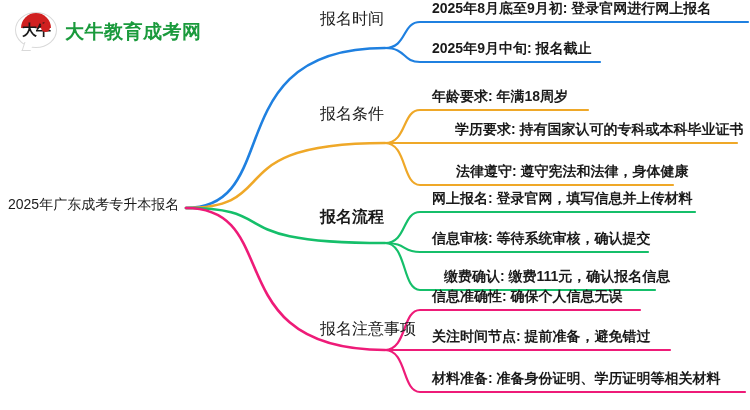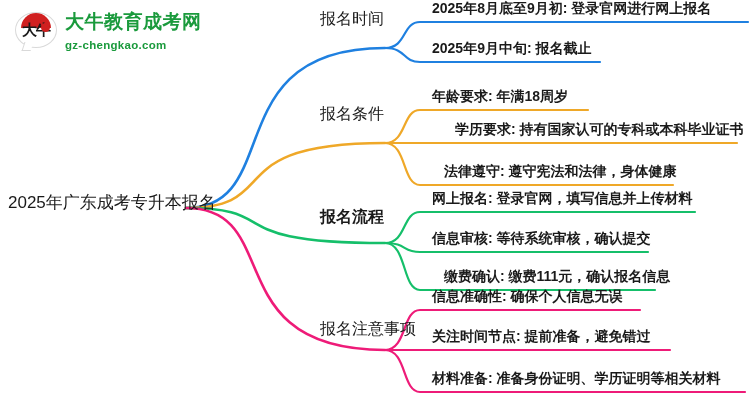--- a/index.html
+++ b/index.html
@@ -88,40 +88,39 @@
 
   
   #map-svg { position: absolute; left: 0; top: 0; }
 
   .node-text {
     position: absolute;
     white-space: nowrap;
     color: #1a1a1a;
     font-family: "Liberation Sans", "DejaVu Sans", sans-serif;
   }
-  .root-label { font-size: 17px; letter-spacing: 0px; text-align: center; }
+  .root-label { font-size: 14px; letter-spacing: 0px; text-align: center; }
   .branch-label { font-size: 16px; letter-spacing: 0px; margin-left: 28px; }
   .leaf-label { font-size: 14px; letter-spacing: 0px; font-weight: bold; }
 </style>
 </head>
 <body>
 
 <div id="stage">
 
   <div id="logo">
     <div id="logo-mark">
       <div id="logo-bubble"></div>
       <div id="logo-bubble-tail"></div>
       <div id="logo-red-arc"></div>
       <div id="logo-cn">大牛</div>
       <div id="logo-dot-white"></div>
     </div>
     <div id="logo-text">
       <div id="logo-title">大牛教育成考网</div>
-      <div id="logo-sub">gz-chengkao.com</div>
     </div>
   </div>
 
   <svg id="map-svg" width="750" height="410">
     <g id="connector-group" fill="none" stroke-linecap="round" stroke-linejoin="round">
         <path d="M 186 208 C 285.5 208, 216 48, 385 48" stroke="#1f80e0" stroke-width="2.6"></path>
         <path d="M 385 48 C 407 48, 402 22, 420 22 L 748 22" stroke="#1f80e0" stroke-width="2.2"></path>
         <path d="M 385 48 C 407 48, 402 62, 420 62 L 600 62" stroke="#1f80e0" stroke-width="2.2"></path>
         <path d="M 186 208 C 285.5 208, 216 143, 385 143" stroke="#efa828" stroke-width="2.6"></path>
         <path d="M 385 143 C 407 143, 402 110, 420 110 L 588 110" stroke="#efa828" stroke-width="2.2"></path>
@@ -140,21 +139,21 @@
 
   <div class="node-text root-label" id="root-label" style="left: 8px; top: 214px; transform: translateY(-100%);">2025年广东成考专升本报名</div>
 
   <div id="label-layer">
       <div class="node-text branch-label" style="left: 292px; top: 30px; transform: translateY(-100%);">报名时间</div>
       <div class="node-text leaf-label" style="left: 432px; top: 18px; transform: translateY(-100%);">2025年8月底至9月初: 登录官网进行网上报名</div>
       <div class="node-text leaf-label" style="left: 432px; top: 58px; transform: translateY(-100%);">2025年9月中旬: 报名截止</div>
       <div class="node-text branch-label" style="left: 292px; top: 125px; transform: translateY(-100%); text-align: center;">报名条件</div>
       <div class="node-text leaf-label" style="left: 432px; top: 106px; transform: translateY(-100%);">年龄要求: 年满18周岁</div>
       <div class="node-text leaf-label" style="left: 444px; top: 139px; transform: translateY(-100%); margin-left: 11px;">学历要求: 持有国家认可的专科或本科毕业证书</div>
-      <div class="node-text leaf-label" style="left: 444px; top: 181px; transform: translateY(-100%);">法律遵守: 遵守宪法和法律，身体健康</div>
+      <div class="node-text leaf-label" style="left: 456px; top: 181px; transform: translateY(-100%);">法律遵守: 遵守宪法和法律，身体健康</div>
       <div class="node-text branch-label" style="left: 292px; top: 228px; transform: translateY(-100%); font-weight: bold;">报名流程</div>
       <div class="node-text leaf-label" style="left: 432px; top: 208px; transform: translateY(-100%);">网上报名: 登录官网，填写信息并上传材料</div>
       <div class="node-text leaf-label" style="left: 432px; top: 248px; transform: translateY(-100%);">信息审核: 等待系统审核，确认提交</div>
       <div class="node-text leaf-label" style="left: 444px; top: 286px; transform: translateY(-100%);">缴费确认: 缴费111元，确认报名信息</div>
       <div class="node-text branch-label" style="left: 292px; top: 340px; transform: translateY(-100%); text-align: right;">报名注意事项</div>
       <div class="node-text leaf-label" style="left: 432px; top: 306px; transform: translateY(-100%);">信息准确性: 确保个人信息无误</div>
       <div class="node-text leaf-label" style="left: 432px; top: 346px; transform: translateY(-100%);">关注时间节点: 提前准备，避免错过</div>
       <div class="node-text leaf-label" style="left: 432px; top: 388px; transform: translateY(-100%);">材料准备: 准备身份证明、学历证明等相关材料</div>
     </div>
 

